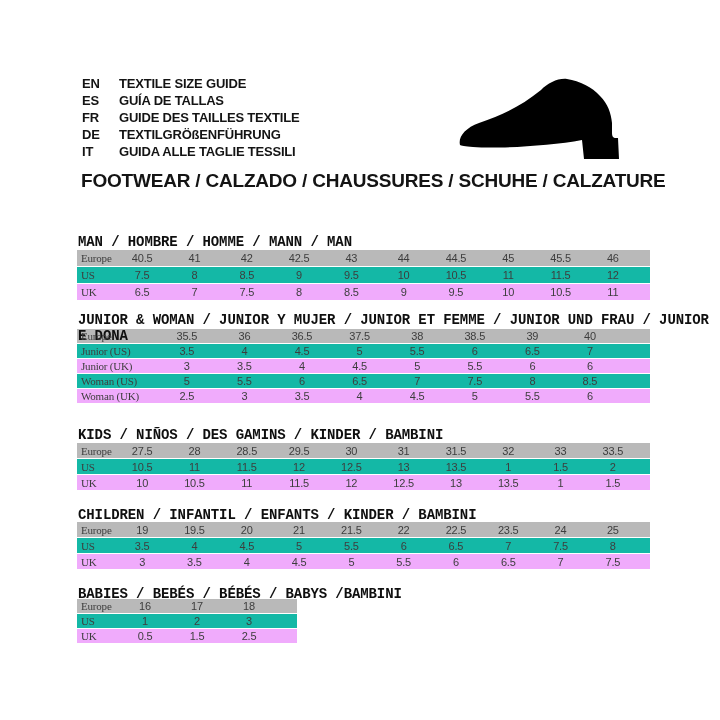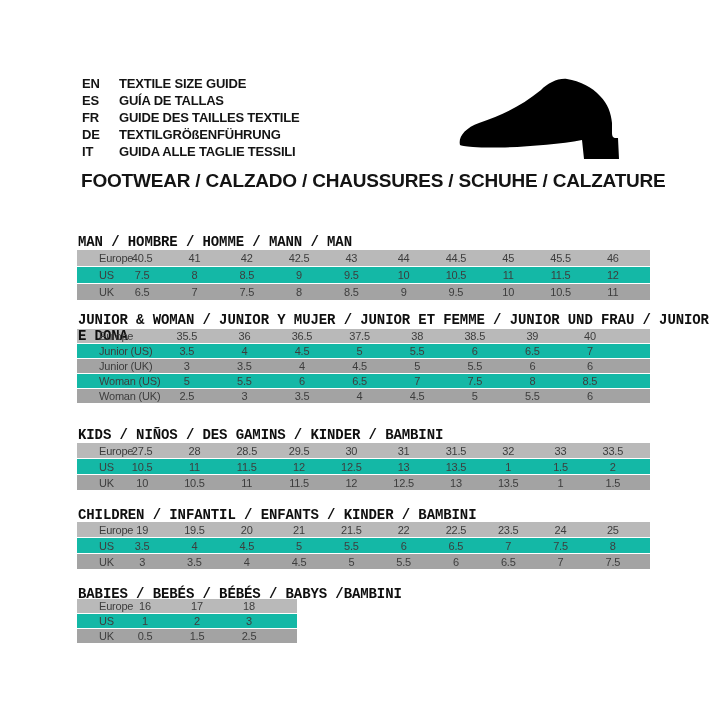--- a/index.html
+++ b/index.html
@@ -26,24 +26,24 @@
                letter-spacing:-0.1px; margin-left:1px;font-family:Liberation Mono, monospace; }
   .tblwrap { width:573px; }
   .narrow .tblwrap { width:220px; }
 
   .row { display:flex; align-items:center; border-bottom:1px solid #ffffff; }
   .rh17 .row { height:17px; }
   .rh16 .row { height:16px; }
   .rh15 .row { height:15px; }
   .row-head { background:#b9b9b9; }
   .row-white { background:#14b8a6; }
-  .row-alt { background:#a3a3a3; }
-
-  .lab { padding-left:22px; font-size:11px; color:#3d3d3d; letter-spacing:-0.2px;
-         white-space:nowrap; }
+  .row-alt { background:#f0abfc; }
+
+  .lab { padding-left:4px; font-size:11px; color:#3d3d3d; letter-spacing:-0.2px;
+         white-space:nowrap;font-family:Liberation Serif, serif; }
   .cell { text-align:center; font-size:11px; color:#3d3d3d; letter-spacing:-0.2px; }
 
   .cols10 .lab { width:39px; }
   .cols10 .cell { width:52.3px; }
   .cols8 .lab { width:81px; }
   .cols8 .cell { width:57.6px; }
   .cols3 .lab { width:42px; }
   .cols3 .cell { width:52px; }
 </style>
 </head>

